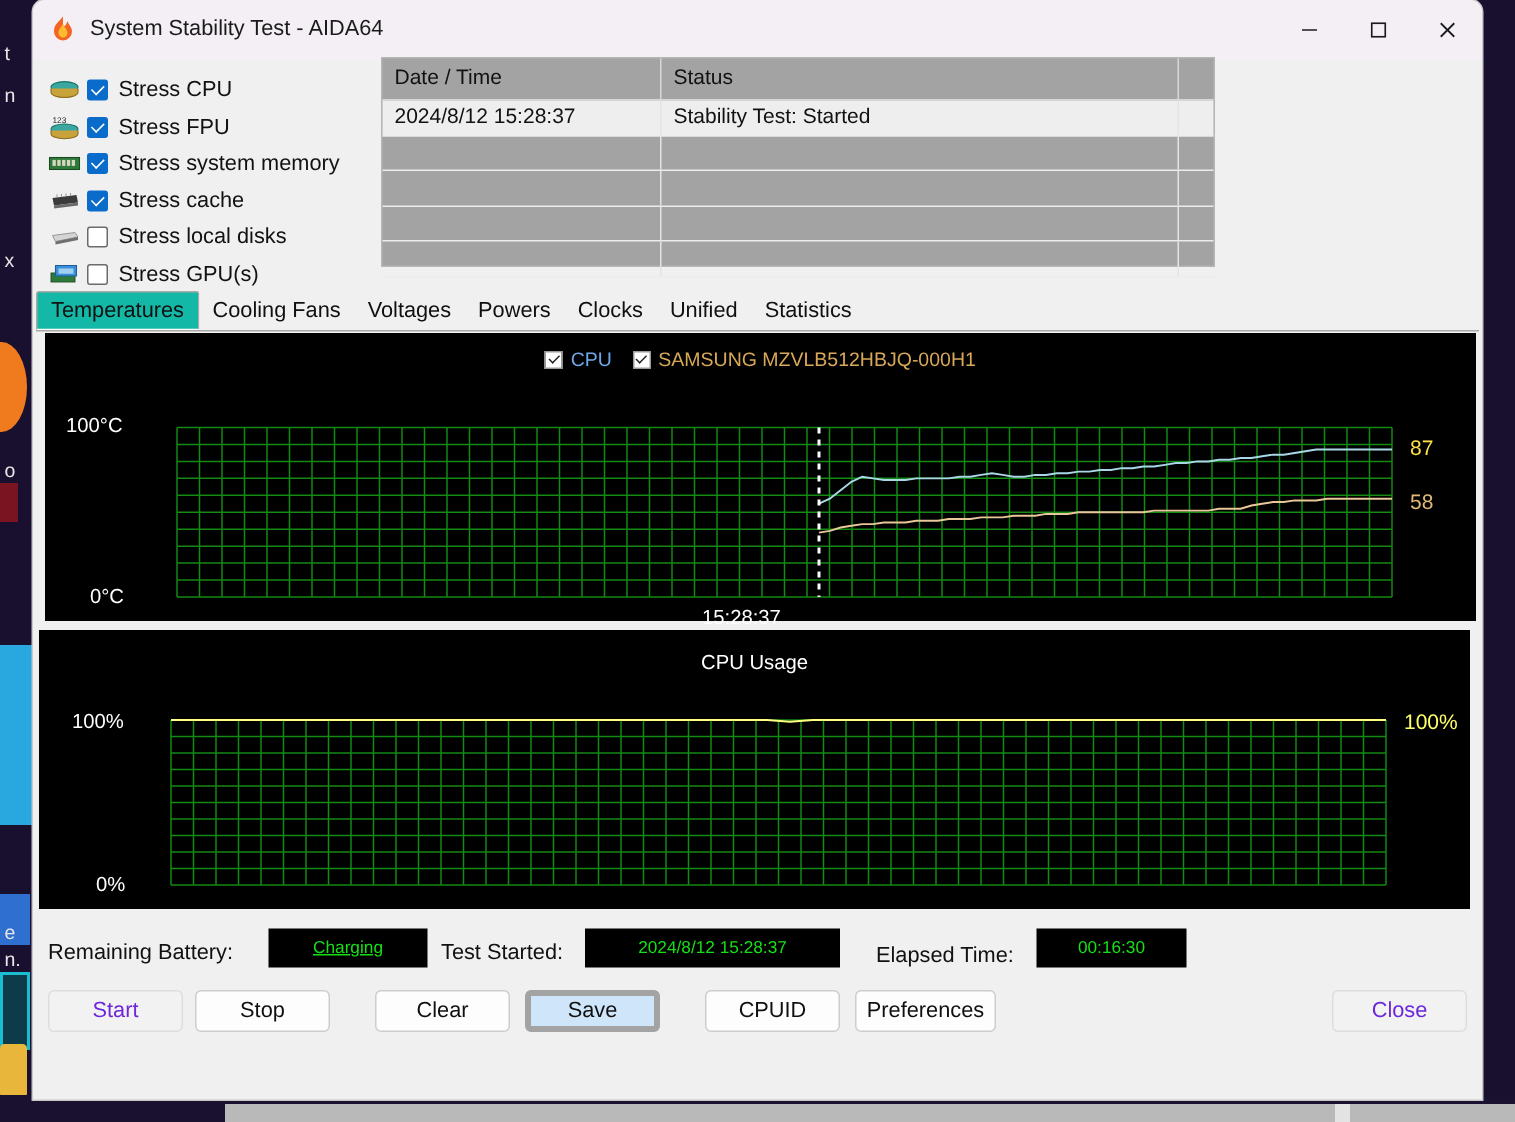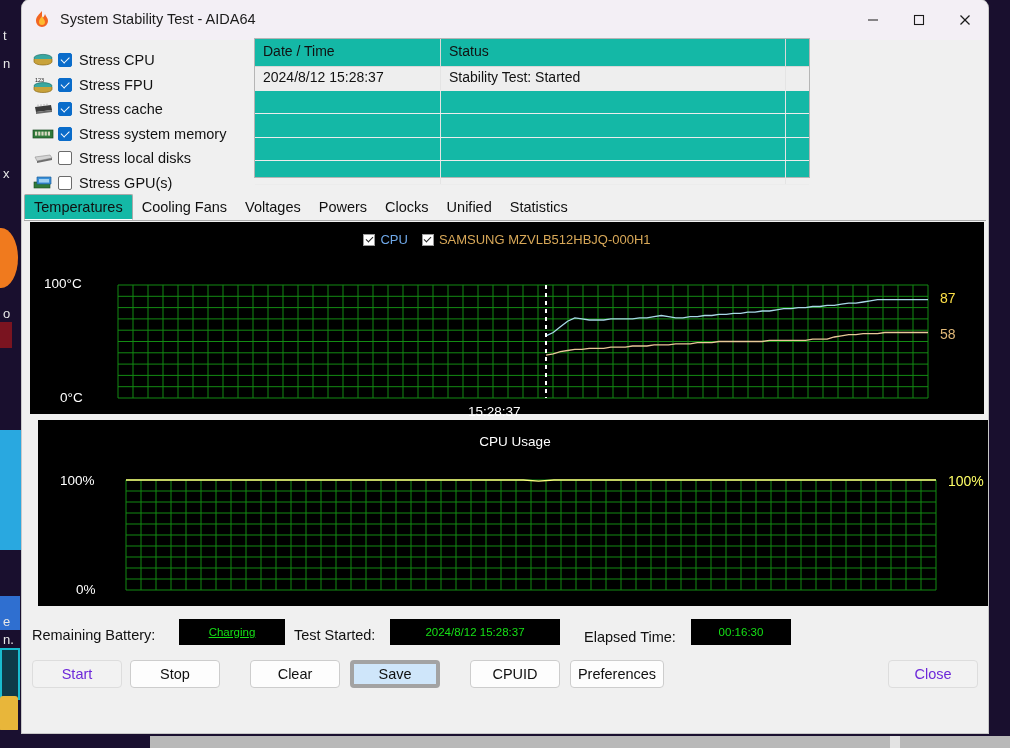--- a/index.html
+++ b/index.html
@@ -35,41 +35,41 @@
   #opts{position:absolute;left:8px;top:48px;width:230px;}
   .orow{display:flex;align-items:center;height:24.5px;}
   .orow .oicon{width:26px;height:20px;margin-right:2px;display:flex;align-items:center;justify-content:center;}
   .cb{width:14px;height:14px;border-radius:2px;border:1px solid #6b6b6b;background:#fff;box-sizing:border-box;
       display:flex;align-items:center;justify-content:center;margin-right:7px;flex:none;}
   .cb.on{background:#0a6cca;border-color:#0a6cca;}
   .cb.on::after{content:"";width:7px;height:3.5px;border-left:1.8px solid #fff;border-bottom:1.8px solid #fff;transform:rotate(-45deg) translate(1px,-1px);}
   .olabel{font-size:14.5px;color:#121212;}
 
   
-  #logtable{position:absolute;left:232px;top:38px;width:556px;height:140px;background:#14b8a6;border:1px solid #b5b5b5;box-sizing:border-box;}
+  #logtable{position:absolute;left:232px;top:38px;width:556px;height:140px;background:#a3a3a3;border:1px solid #b5b5b5;box-sizing:border-box;}
   #logtable .hdr{display:flex;height:27px;border-bottom:1px solid #d8d8d8;}
   #logtable .hdr div{font-size:14px;color:#111;padding:4px 0 0 8px;box-sizing:border-box;}
   .c1{width:186px;border-right:1px solid #d8d8d8;}
   .c2{width:345px;border-right:1px solid #d8d8d8;}
   .c3{flex:1;}
   #logtable .row{display:flex;height:22.5px;border-bottom:1px solid #ececec;}
   #logtable .row.sel{background:#eeeeee;}
   #logtable .row div{font-size:14px;color:#111;padding:2px 0 0 8px;box-sizing:border-box;}
   #logtable .row .c1{border-right:1px solid #e4e4e4;}
   #logtable .row .c2{border-right:1px solid #e4e4e4;}
 
   
   #tabs{position:absolute;left:2px;top:194px;width:962px;height:26px;border-bottom:1px solid #a9a9a9;}
   .tab{position:relative;float:left;height:26px;padding:0 9px;font-size:14.5px;color:#101010;
        display:flex;align-items:center;box-sizing:border-box;}
   .tab.active{background:#14b8a6;border:1px solid #a9a9a9;border-bottom:1px solid #fff;border-radius:2px 2px 0 0;top:0;}
 
   
   #g1{position:absolute;left:8px;top:222px;width:954px;height:192px;background:#000;}
-  #g2{position:absolute;left:16px;top:420px;width:954px;height:186px;background:#000;}
+  #g2{position:absolute;left:4px;top:420px;width:954px;height:186px;background:#000;}
   .legend{position:absolute;top:10px;width:100%;display:flex;justify-content:center;gap:14px;font-size:13px;}
   .legend .item{display:flex;align-items:center;gap:5px;}
   .lcb{width:12px;height:12px;background:#fff;border:1px solid #9a9a9a;box-sizing:border-box;display:flex;align-items:center;justify-content:center;}
   .lcb::after{content:"";width:6px;height:3px;border-left:1.6px solid #222;border-bottom:1.6px solid #222;transform:rotate(-45deg) translate(1px,-1px);}
   .g2title{position:absolute;top:14px;width:100%;text-align:center;font-size:13.5px;color:#fff;}
   .axlbl{position:absolute;color:#fff;font-size:13.5px;}
   .vallbl{position:absolute;font-size:14px;}
   .tmlbl{position:absolute;color:#fff;font-size:13.5px;}
 
   
@@ -155,49 +155,49 @@
           <path d="M2 11 v2.2 c0 1.9 4 3.3 9 3.3 s9-1.4 9-3.3 V11" fill="#c8a23a" stroke="#8c6a16" stroke-width="0.7"></path>
         </svg>
       </span>
       <span class="cb on"></span>
       <span class="olabel">Stress FPU</span>
     </div>
 
     <div class="orow">
       <span class="oicon">
         <svg width="22" height="12" viewBox="0 0 22 12">
+          <rect x="1" y="2" width="20" height="8" fill="#2f7a3a" stroke="#1b4a22" stroke-width="0.7"></rect>
+          <g fill="#d8d8c0">
+            <rect x="3" y="3.6" width="2.2" height="4"></rect>
+              <rect x="6.2" y="3.6" width="2.2" height="4"></rect>
+            <rect x="9.4" y="3.6" width="2.2" height="4"></rect>
+              <rect x="12.6" y="3.6" width="2.2" height="4"></rect>
+            <rect x="15.8" y="3.6" width="2.2" height="4"></rect>
+          </g>
+        </svg>
+      </span>
+      <span class="cb on"></span>
+      <span class="olabel">Stress system memory</span>
+    </div>
+
+    <div class="orow">
+      <span class="oicon">
+        <svg width="22" height="12" viewBox="0 0 22 12">
           <path d="M3 4 L19 2 L20 7 L4 9 Z" fill="#3b3b3b"></path>
           <path d="M4 9 L20 7 L20 9 L4 11 Z" fill="#6a6a6a"></path>
           <g stroke="#8c8c8c" stroke-width="0.6">
             <line x1="6" y1="3.4" x2="6" y2="1.6"></line>
               <line x1="9" y1="3.1" x2="9" y2="1.3"></line>
             <line x1="12" y1="2.8" x2="12" y2="1"></line>
               <line x1="15" y1="2.5" x2="15" y2="0.7"></line>
           </g>
         </svg>
       </span>
       <span class="cb on"></span>
       <span class="olabel">Stress cache</span>
-    </div>
-
-    <div class="orow">
-      <span class="oicon">
-        <svg width="22" height="12" viewBox="0 0 22 12">
-          <rect x="1" y="2" width="20" height="8" fill="#2f7a3a" stroke="#1b4a22" stroke-width="0.7"></rect>
-          <g fill="#d8d8c0">
-            <rect x="3" y="3.6" width="2.2" height="4"></rect>
-              <rect x="6.2" y="3.6" width="2.2" height="4"></rect>
-            <rect x="9.4" y="3.6" width="2.2" height="4"></rect>
-              <rect x="12.6" y="3.6" width="2.2" height="4"></rect>
-            <rect x="15.8" y="3.6" width="2.2" height="4"></rect>
-          </g>
-        </svg>
-      </span>
-      <span class="cb on"></span>
-      <span class="olabel">Stress system memory</span>
     </div>
 
     <div class="orow">
       <span class="oicon">
         <svg width="22" height="12" viewBox="0 0 22 12">
           <path d="M3 5 L18 3 L20 6 L5 9 Z" fill="#d4d4d4" stroke="#8e8e8e" stroke-width="0.6"></path>
           <path d="M5 9 L20 6 L20 8 L5 11 Z" fill="#6f6f6f"></path>
         </svg>
       </span>
       <span class="cb"></span>

